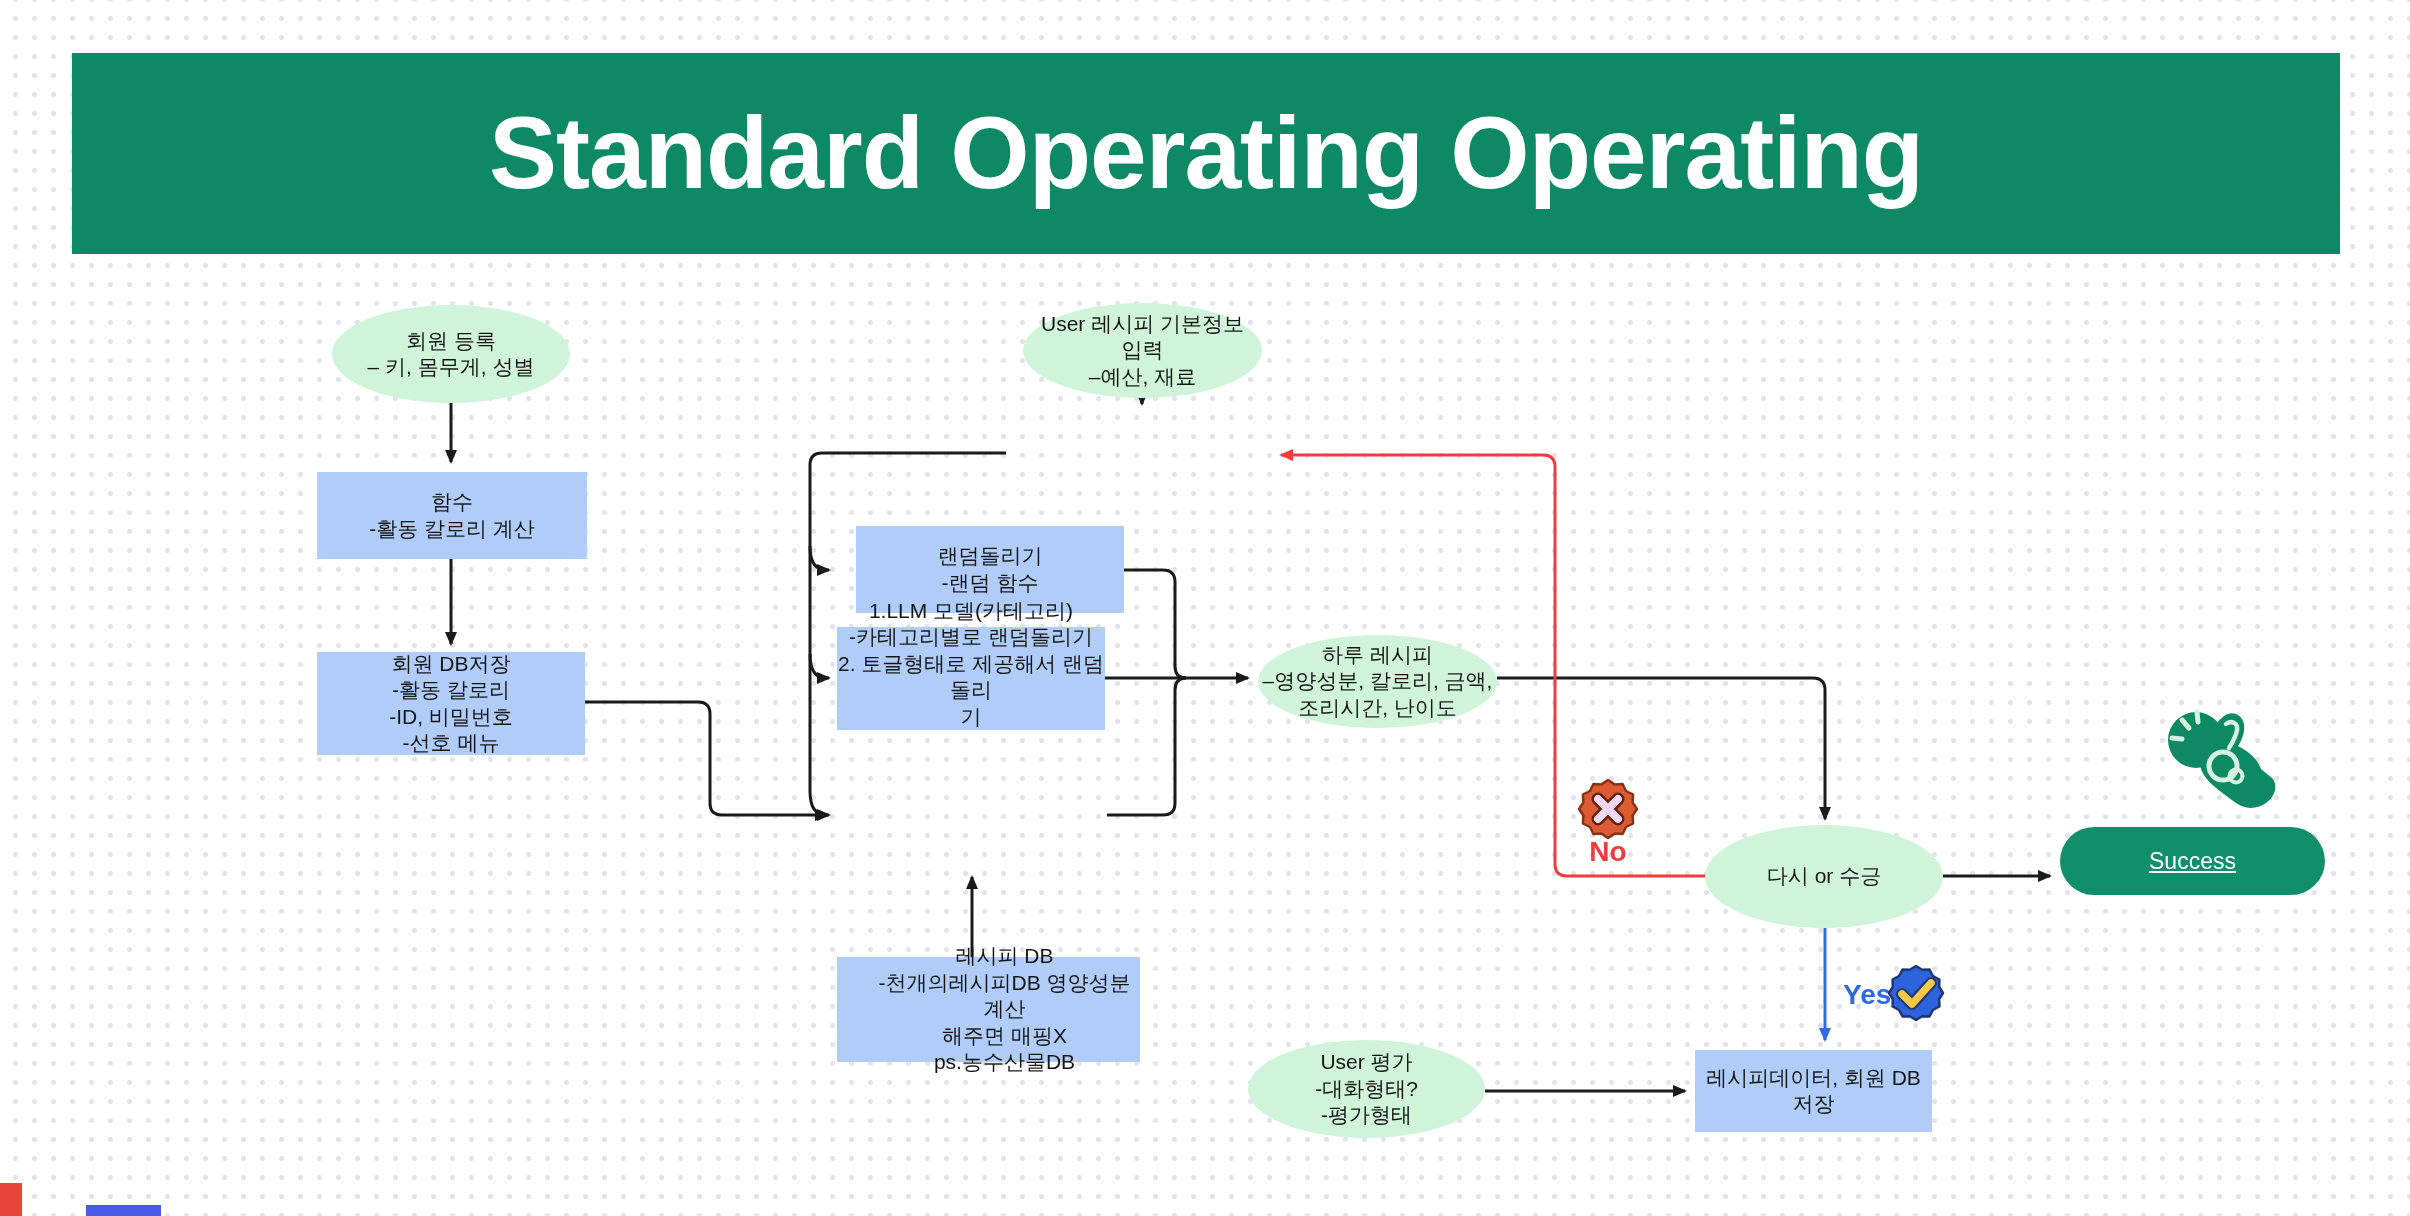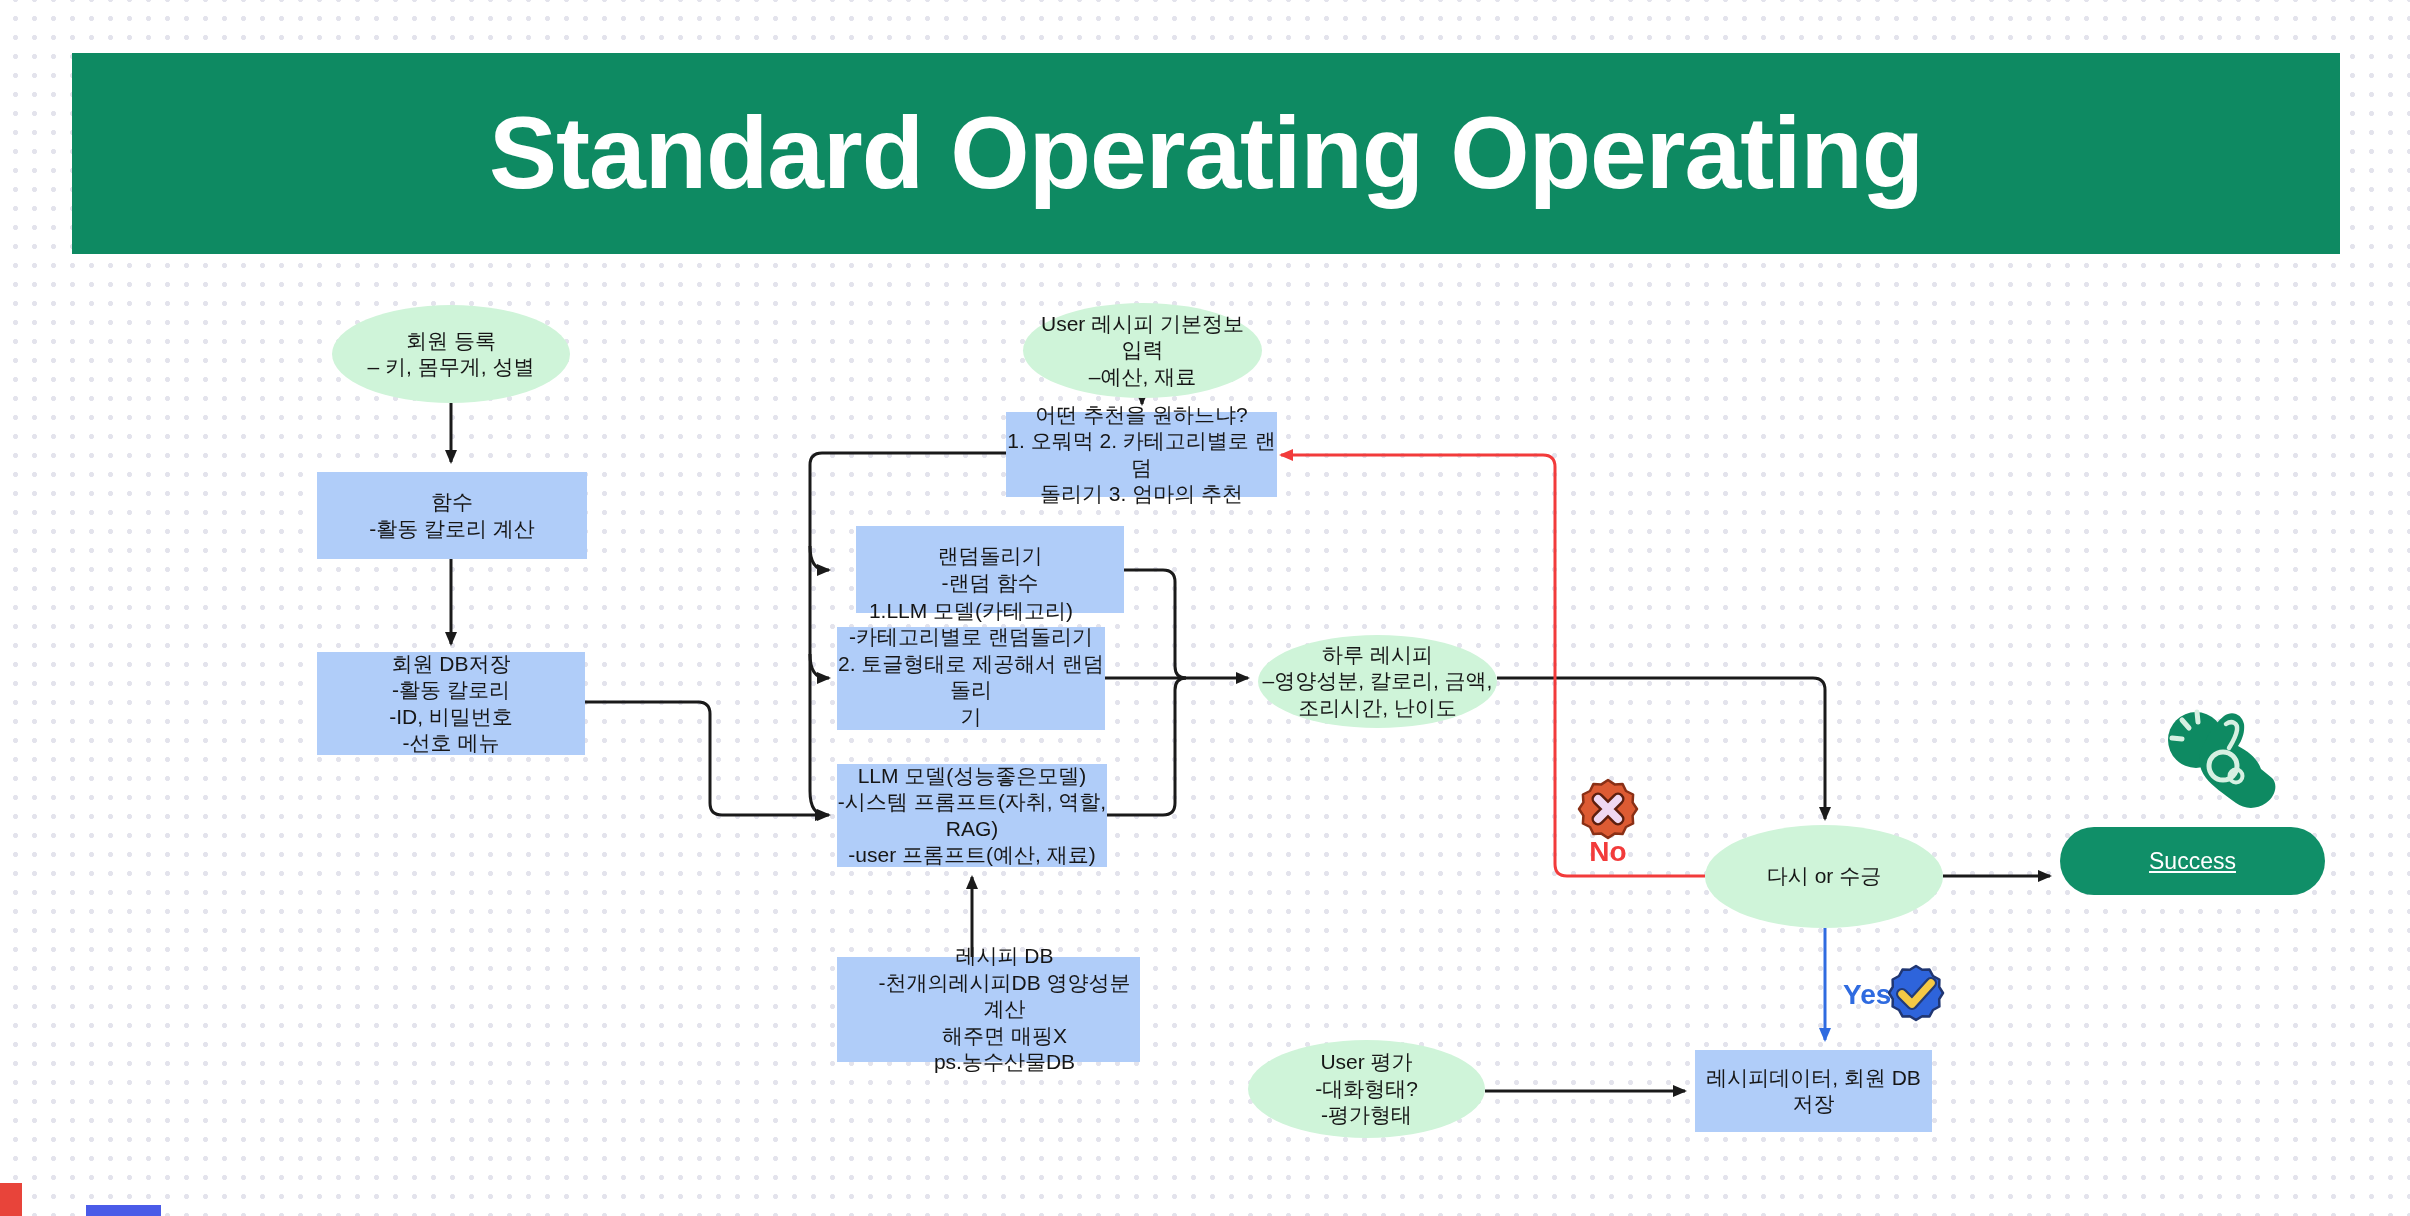--- a/index.html
+++ b/index.html
@@ -106,44 +106,33 @@
 -ID, 비밀번호
 -선호 메뉴</span>
   </div>
 
   <div class="node ellipse" style="left:1023px;top:303px;width:239px;height:95px;">
     <span>User 레시피 기본정보
 입력
 –예산, 재료</span>
   </div>
 
-  <div class="node box" style="left:1006px;top:412px;width:271px;height:85px;">
-    <span>어떤 추천을 원하느냐?
-1. 오뭐먹 2. 카테고리별로 랜덤
-돌리기 3. 엄마의 추천</span>
-  </div>
 
   <div class="node box" style="left:837px;top:526px;width:268px;height:87px;margin-left:19px;">
     <span>랜덤돌리기
 -랜덤 함수</span>
   </div>
 
   <div class="node box" style="left:837px;top:627px;width:268px;height:103px;align-items:flex-end;">
     <span>1.LLM 모델(카테고리)
 -카테고리별로 랜덤돌리기
 2. 토글형태로 제공해서 랜덤돌리
 기</span>
   </div>
 
-  <div class="node box" style="left:837px;top:764px;width:270px;height:103px;">
-    <span>LLM 모델(성능좋은모델)
--시스템 프롬프트(자취, 역할,
-RAG)
--user 프롬프트(예산, 재료)</span>
-  </div>
 
   <div class="node box" style="left:837px;top:957px;width:271px;height:105px;padding-left:32px;">
     <span>레시피 DB
 -천개의레시피DB 영양성분 계산
 해주면 매핑X
 ps.농수산물DB</span>
   </div>
 
   <div class="node ellipse" style="left:1258px;top:635px;width:239px;height:93px;">
     <span>하루 레시피

